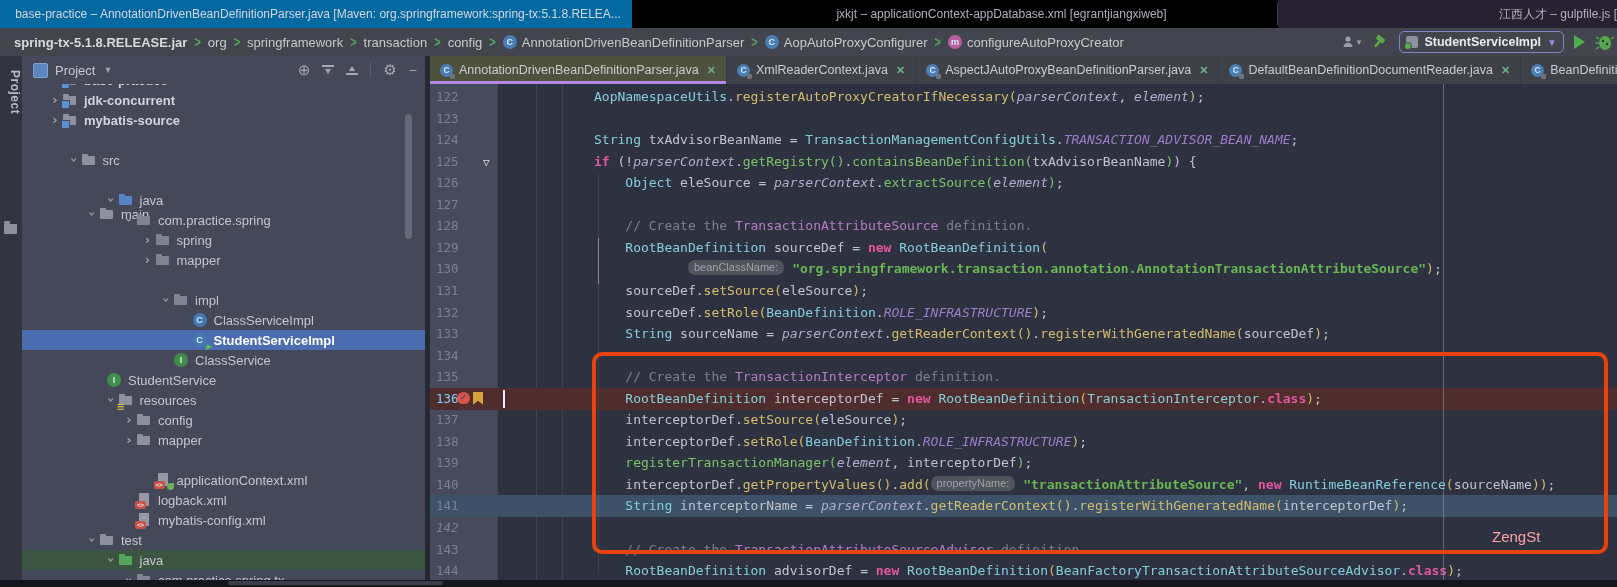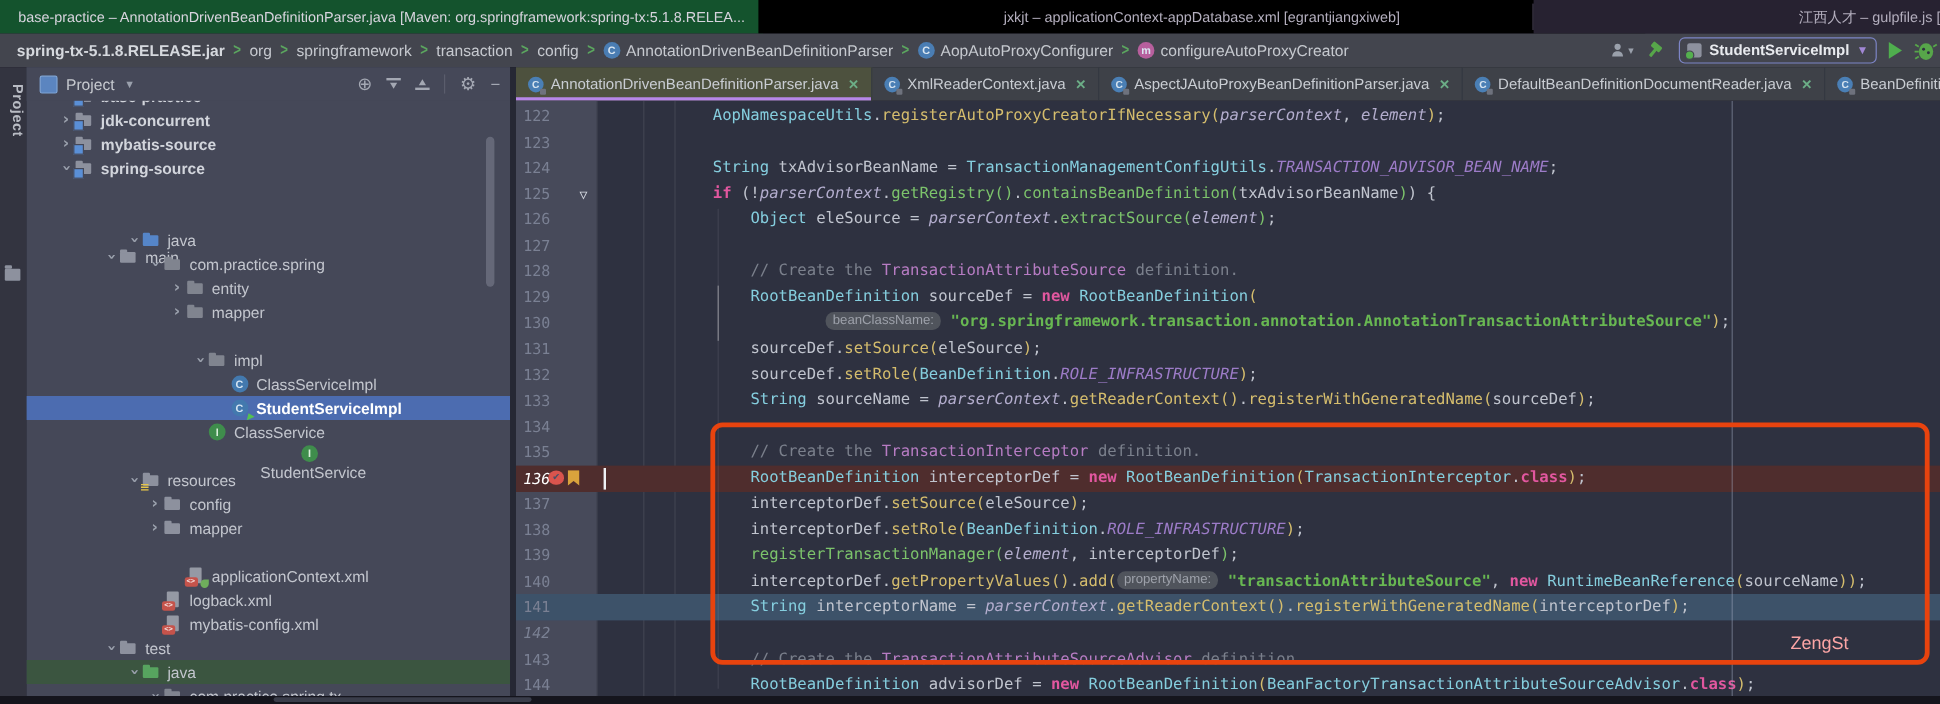--- a/index.html
+++ b/index.html
@@ -2,21 +2,21 @@
 <html><head>
 <meta charset="utf-8">
 <style>
   html,body{margin:0;padding:0;background:#15151d;}
   body{width:1617px;height:587px;position:relative;overflow:hidden;
        font-family:"Liberation Sans",sans-serif;-webkit-font-smoothing:antialiased;}
   
   .titlebar{position:absolute;left:0;top:0;width:1617px;height:28px;background:#272231;}
   .tseg{position:absolute;top:0;height:28px;display:flex;align-items:center;justify-content:center;
         font-size:12px;color:#c9c5d2;white-space:nowrap;overflow:hidden;}
-  .tseg.s0{left:0;width:636px;background:#14532d;color:#d8d4de;}
+  .tseg.s0{left:0;width:636px;background:#0369a1;color:#d8d4de;}
   .tseg.s1{left:632px;width:739px;background:#000000;color:#b3aebd;}
   .tseg.s2{left:1278px;width:339px;background:#272231;color:#b3aebd;justify-content:flex-end;padding-right:0;}
   .tdivider{position:absolute;top:3px;left:1277px;width:1px;height:22px;background:#413b4d;}
   
   .crumbbar{position:absolute;left:0;top:28px;width:1617px;height:28px;background:#43454e;
             display:flex;align-items:center;padding-left:14px;box-sizing:border-box;}
   .crumbs{display:flex;align-items:center;gap:7px;font-size:13px;color:#c6c9cf;white-space:nowrap;}
   .crumb{display:flex;align-items:center;gap:5px;}
   .crumb.bold{font-weight:bold;color:#d6d9de;}
   .csep{color:#5ba55f;font-weight:bold;font-size:11px;transform:scaleY(1.25);}
@@ -90,21 +90,21 @@
   .tclose{color:#6cae87;font-size:11px;font-weight:bold;margin-left:2px;}
   
   .editor{position:absolute;left:430px;top:84px;width:1187px;height:496px;background:#2e3140;overflow:hidden;
           font-family:"DejaVu Sans Mono",monospace;font-size:13px;}
   .gutterbg{position:absolute;left:0;top:0;width:67px;height:100%;background:#474a5a;}
   .ghair{position:absolute;top:0;width:1px;height:100%;background:rgba(255,255,255,.09);}
   .rowhl{position:absolute;left:0;width:100%;height:22px;}
   .codeline{position:absolute;left:0;width:100%;height:22px;line-height:21.5px;white-space:pre;}
   .lnum{position:absolute;left:0;top:0;width:50px;text-align:left;padding-left:6px;box-sizing:border-box;
         color:#7a8093;font-size:12.5px;}
-  .lnum.hot{color:#ffffff;font-style:italic;}
+  .lnum.hot{color:#7dd3fc;}
   .toks{position:absolute;left:164px;top:0;}
   .tk-k{color:#e2579f;font-weight:bold;}
   .tk-c{color:#85cede;}
   .tk-m{color:#7cc36b;}
   .tk-y{color:#d5bd6d;}
   .tk-f{color:#9d7cc8;font-style:italic;}
   .tk-s{color:#68b752;font-weight:bold;}
   .tk-p{color:#b3adcd;font-style:italic;}
   .tk-v,.tk-d{color:#c0c4ce;}
   .tk-cm{color:#7b808c;}
@@ -233,46 +233,44 @@
         </span>
         <span class="tlabel">jdk-concurrent</span>
       </div>
       <div class="trow bold" style="top: 54px; padding-left: 26px;">
         <span class="chev">›</span>
         <span class="tic f">
           <i class="b-mod"></i>
         </span>
         <span class="tlabel">mybatis-source</span>
       </div>
-      <div class="trow bold" style="top: 74px; padding-left: 26px;">
-        <span class="chev open">›</span>
-        <span class="tic f">
-          <i class="b-mod"></i>
-        </span>
-        <span class="tlabel">spring-source</span>
+      <div class="trow" style="top: 94px; padding-left: 44.5px;">
+        <span class="chev open">›</span>
+        <span class="tic f"></span>
+        <span class="tlabel">src</span>
       </div>
       <div class="trow" style="top: 114px; padding-left: 63px; margin-top: 34px;">
         <span class="chev open">›</span>
         <span class="tic f"></span>
         <span class="tlabel">main</span>
       </div>
       <div class="trow" style="top: 134px; padding-left: 81.5px;">
         <span class="chev open">›</span>
         <span class="tic f f-src"></span>
         <span class="tlabel">java</span>
       </div>
       <div class="trow" style="top: 154px; padding-left: 100px;">
         <span class="chev open">›</span>
         <span class="tic f f-pkg"></span>
         <span class="tlabel">com.practice.spring</span>
       </div>
       <div class="trow" style="top: 174px; padding-left: 118.5px;">
         <span class="chev">›</span>
         <span class="tic f f-pkg"></span>
-        <span class="tlabel">entity</span>
+        <span class="tlabel">spring</span>
       </div>
       <div class="trow" style="top: 194px; padding-left: 118.5px;">
         <span class="chev">›</span>
         <span class="tic f f-pkg"></span>
         <span class="tlabel">mapper</span>
       </div>
       <div class="trow" style="top: 234px; padding-left: 137px;">
         <span class="chev open">›</span>
         <span class="tic f f-pkg"></span>
         <span class="tlabel">impl</span>
@@ -285,21 +283,21 @@
       <div class="trow bold sel" style="top: 274px; padding-left: 155.5px;">
         <span class="chev"></span>
         <span class="tic cls"><i class="b-run"></i></span>
         <span class="tlabel">StudentServiceImpl</span>
       </div>
       <div class="trow" style="top: 294px; padding-left: 137px;">
         <span class="chev"></span>
         <span class="tic itf"></span>
         <span class="tlabel">ClassService</span>
       </div>
-      <div class="trow" style="top: 314px; padding-left: 70px; flex-direction: column;">
+      <div class="trow" style="top: 314px; padding-left: 70px;">
         <span class="chev"></span>
         <span class="tic itf"></span>
         <span class="tlabel">StudentService</span>
       </div>
       <div class="trow" style="top: 334px; padding-left: 81.5px;">
         <span class="chev open">›</span>
         <span class="tic f"><i class="b-res"></i></span>
         <span class="tlabel">resources</span>
       </div>
       <div class="trow" style="top: 354px; padding-left: 100px;">

